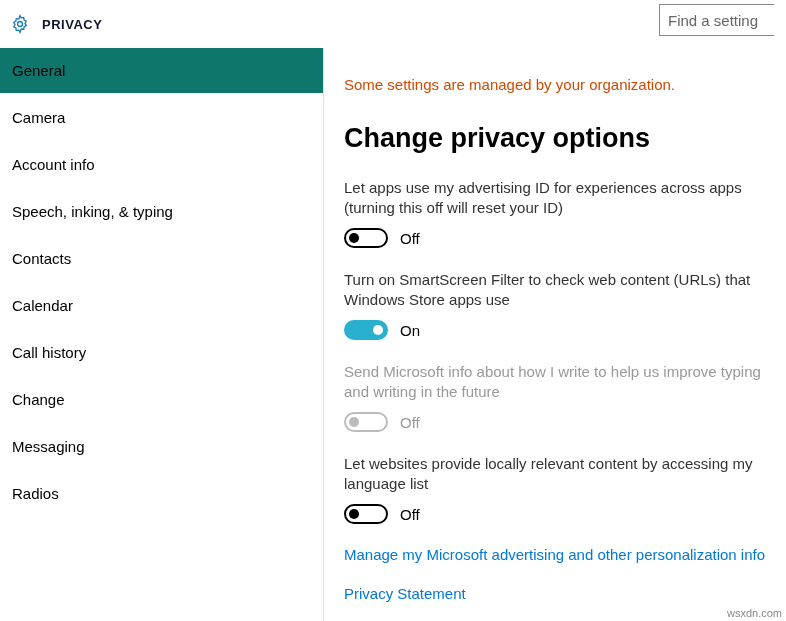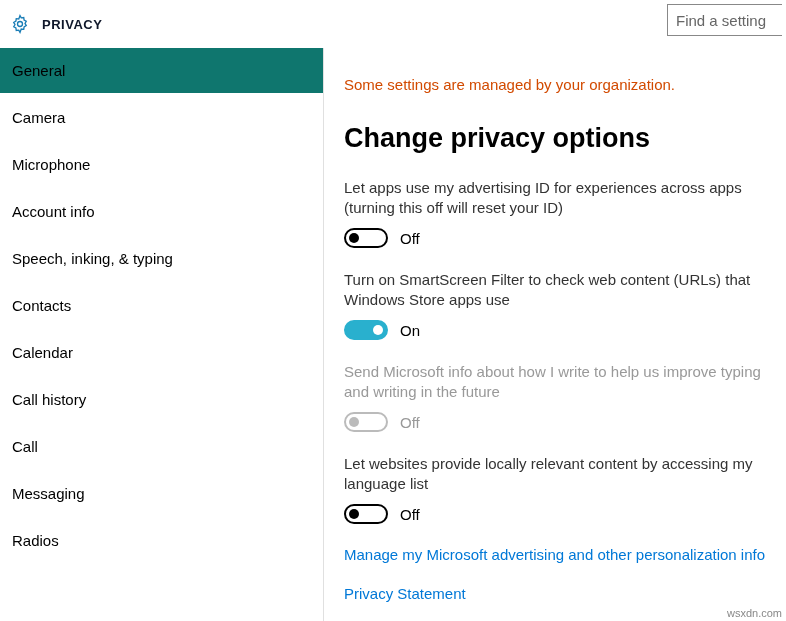--- a/index.html
+++ b/index.html
@@ -25,21 +25,21 @@
       color: #1a7db6;
     }
     .page-title {
       font-size: 13px;
       font-weight: 600;
       letter-spacing: 0.5px;
       color: #0f172a;
     }
     .search-box {
       position: absolute;
-      right: 4px;
+      right: 12px;
       top: 4px;
       width: 115px;
       height: 32px;
       border: 1px solid #888;
       border-right: none;
       padding: 0 8px;
       font-size: 15px;
       font-family: inherit;
       color: #555;
       background: #fff;
@@ -168,27 +168,26 @@
     </svg>
   </span>
   <span class="page-title">PRIVACY</span>
   <input class="search-box" placeholder="Find a setting" style="">
 </div>
 
 <div class="body">
   <div class="sidebar">
     <div class="sidebar-item active"><span>General</span></div>
     <div class="sidebar-item"><span>Camera</span></div>
-    <div class="sidebar-item"><span>Microphone</span></div>
     <div class="sidebar-item"><span>Account info</span></div>
     <div class="sidebar-item"><span>Speech, inking, &amp; typing</span></div>
     <div class="sidebar-item"><span>Contacts</span></div>
     <div class="sidebar-item"><span>Calendar</span></div>
     <div class="sidebar-item"><span>Call history</span></div>
-    <div class="sidebar-item"><span>Call</span></div>
+    <div class="sidebar-item"><span>Change</span></div>
     <div class="sidebar-item"><span>Messaging</span></div>
     <div class="sidebar-item"><span>Radios</span></div>
   </div>
 
   <div class="content">
     <div class="managed-notice">Some settings are managed by your organization.</div>
     <h1 class="section-title">Change privacy options</h1>
 
     <div class="setting">
       <div class="setting-label">Let apps use my advertising ID for experiences across apps (turning this off will reset your ID)</div>

